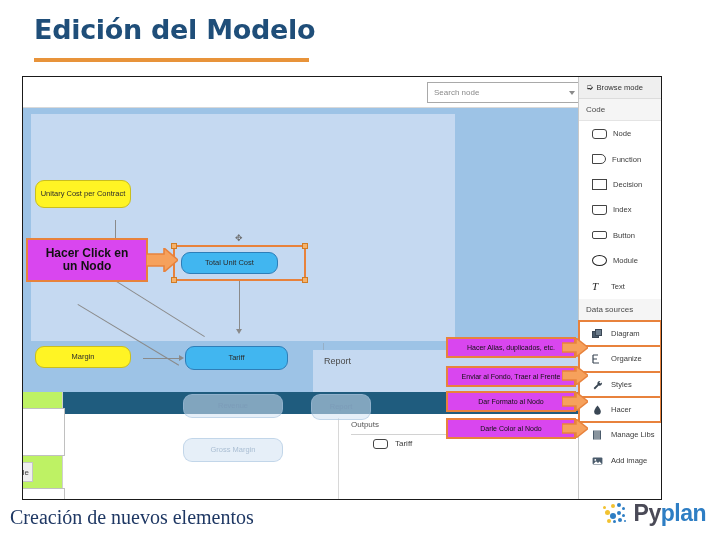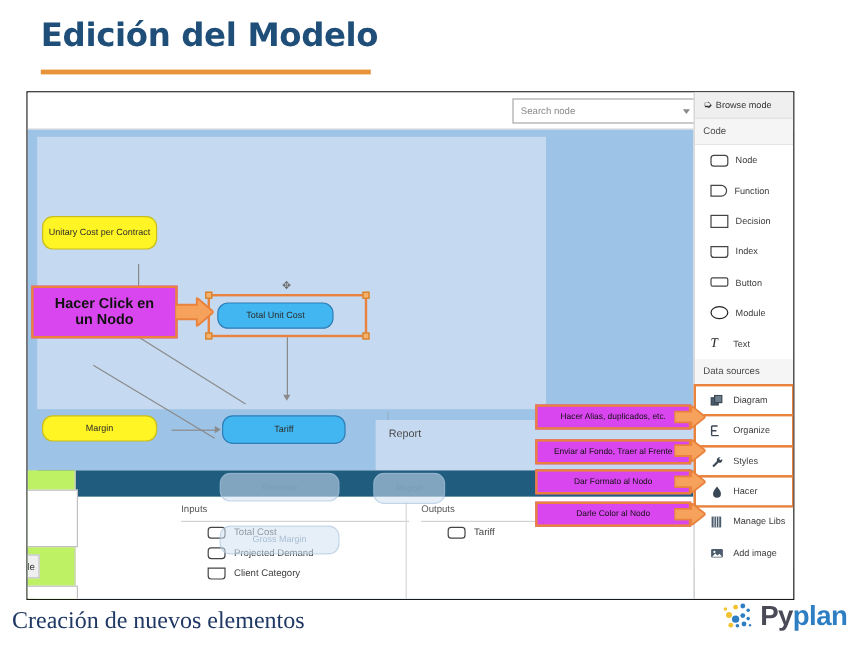--- a/index.html
+++ b/index.html
@@ -261,36 +261,20 @@
       <span>Gross Margin</span>
     </div>
     <div class="node ghost" style="left:288px;top:286px;width:60px;height:26px;z-index:1;">
       <span>Report</span>
     </div>
 
     <div id="io-panel">
       <div id="io-bar"></div>
       <div id="io-body">
 
-        <div class="io-col" style="left:120px;width:190px;">
-          <div class="io-head">Inputs</div>
-          <div class="io-rule"></div>
-          <div class="io-row">
-            <span class="glyph-node"></span>
-            <span>Total Cost</span>
-          </div>
-          <div class="io-row">
-            <span class="glyph-node"></span>
-            <span>Projected Demand</span>
-          </div>
-          <div class="io-row">
-            <span class="glyph-index"></span>
-            <span>Client Category</span>
-          </div>
-        </div>
 
         <div class="io-divider" style="left:307px;height:118px;"></div>
 
         <div class="io-col" style="left:320px;width:150px;">
           <div class="io-head">Outputs</div>
           <div class="io-rule"></div>
           <div class="io-row">
             <span class="glyph-node"></span>
             <span>Tariff</span>
           </div>

